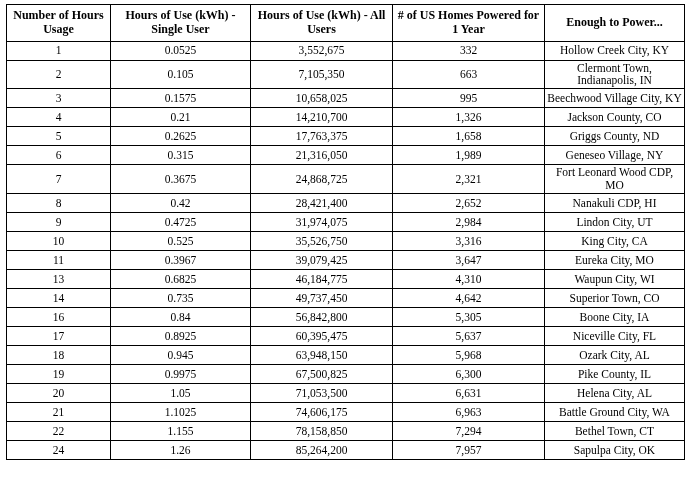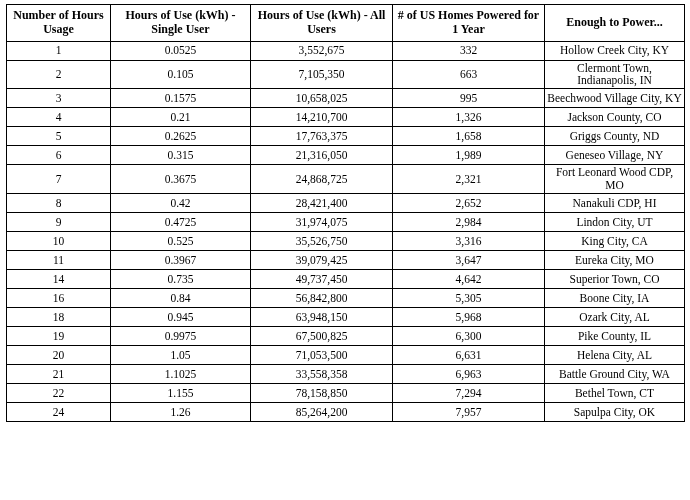--- a/index.html
+++ b/index.html
@@ -142,34 +142,48 @@
           <td>King City, CA</td>
         </tr>
         <tr>
           <td>11</td>
           <td>0.3967</td>
           <td>39,079,425</td>
           <td>3,647</td>
           <td>Eureka City, MO</td>
         </tr>
         <tr>
+          <td>13</td>
+          <td>0.6825</td>
+          <td>46,184,775</td>
+          <td>4,310</td>
+          <td>Waupun City, WI</td>
+        </tr>
+        <tr>
           <td>14</td>
           <td>0.735</td>
           <td>49,737,450</td>
           <td>4,642</td>
           <td>Superior Town, CO</td>
         </tr>
         <tr>
           <td>16</td>
           <td>0.84</td>
           <td>56,842,800</td>
           <td>5,305</td>
           <td>Boone City, IA</td>
         </tr>
         <tr>
+          <td>17</td>
+          <td>0.8925</td>
+          <td>60,395,475</td>
+          <td>5,637</td>
+          <td>Niceville City, FL</td>
+        </tr>
+        <tr>
           <td>18</td>
           <td>0.945</td>
           <td>63,948,150</td>
           <td>5,968</td>
           <td>Ozark City, AL</td>
         </tr>
         <tr>
           <td>19</td>
           <td>0.9975</td>
           <td>67,500,825</td>
@@ -179,21 +193,21 @@
         <tr>
           <td>20</td>
           <td>1.05</td>
           <td>71,053,500</td>
           <td>6,631</td>
           <td>Helena City, AL</td>
         </tr>
         <tr>
           <td>21</td>
           <td>1.1025</td>
-          <td>33,558,358</td>
+          <td>74,606,175</td>
           <td>6,963</td>
           <td>Battle Ground City, WA</td>
         </tr>
         <tr>
           <td>22</td>
           <td>1.155</td>
           <td>78,158,850</td>
           <td>7,294</td>
           <td>Bethel Town, CT</td>
         </tr>

